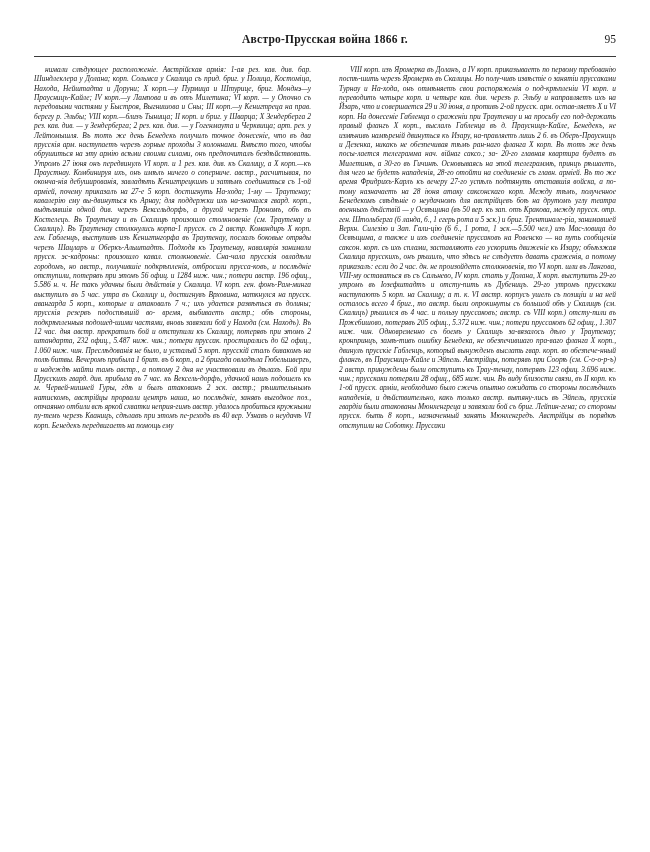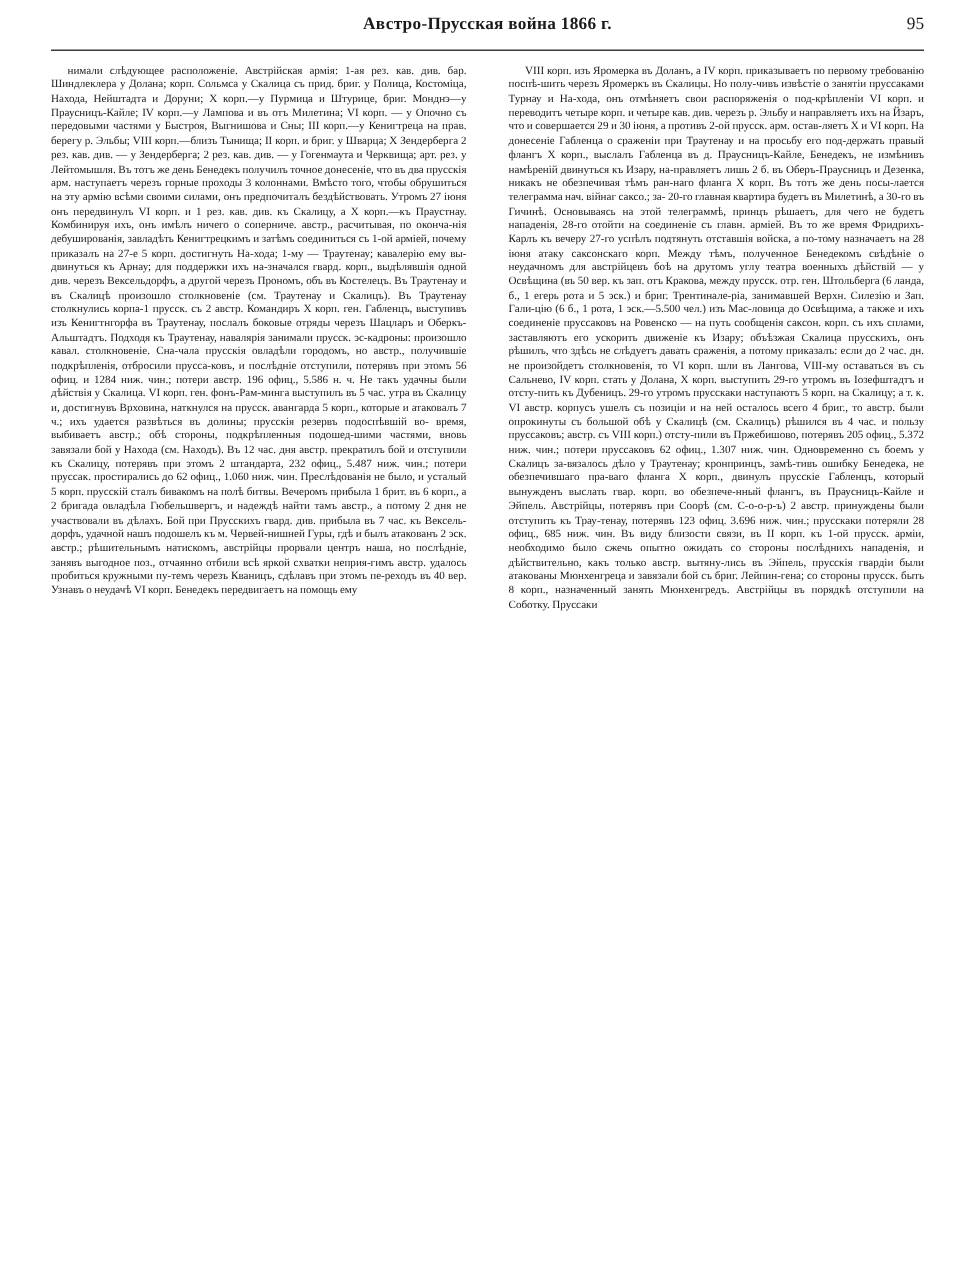--- a/index.html
+++ b/index.html
@@ -12,21 +12,21 @@
     height: 852px;
     font-family: "Liberation Serif", serif;
     color: #1a1a1a;
     position: relative;
     overflow: hidden;
   }
   .page {
     width: 650px;
     height: 852px;
     box-sizing: border-box;
-    padding: 10px 34px 18px 34px;
+    padding: 33px 34px 18px 34px;
     position: relative;
   }
   .header {
     display: flex;
     align-items: baseline;
     justify-content: center;
     position: relative;
     margin-bottom: 7px;
     height: 16px;
   }
@@ -44,20 +44,21 @@
     font-weight: normal;
   }
   .rule {
     border-bottom: 1px solid #3a3a3a;
     margin: 0 0 8px 0;
   }
   .columns {
     display: flex;
     gap: 28px;
     align-items: flex-start;
+    font-style: italic;
   }
   .col {
     width: 283px;
     font-size: 7.4px;
     line-height: 1.265;
     text-align: justify;
     text-justify: inter-word;
     hyphens: none;
     word-spacing: -0.2px;
   }

